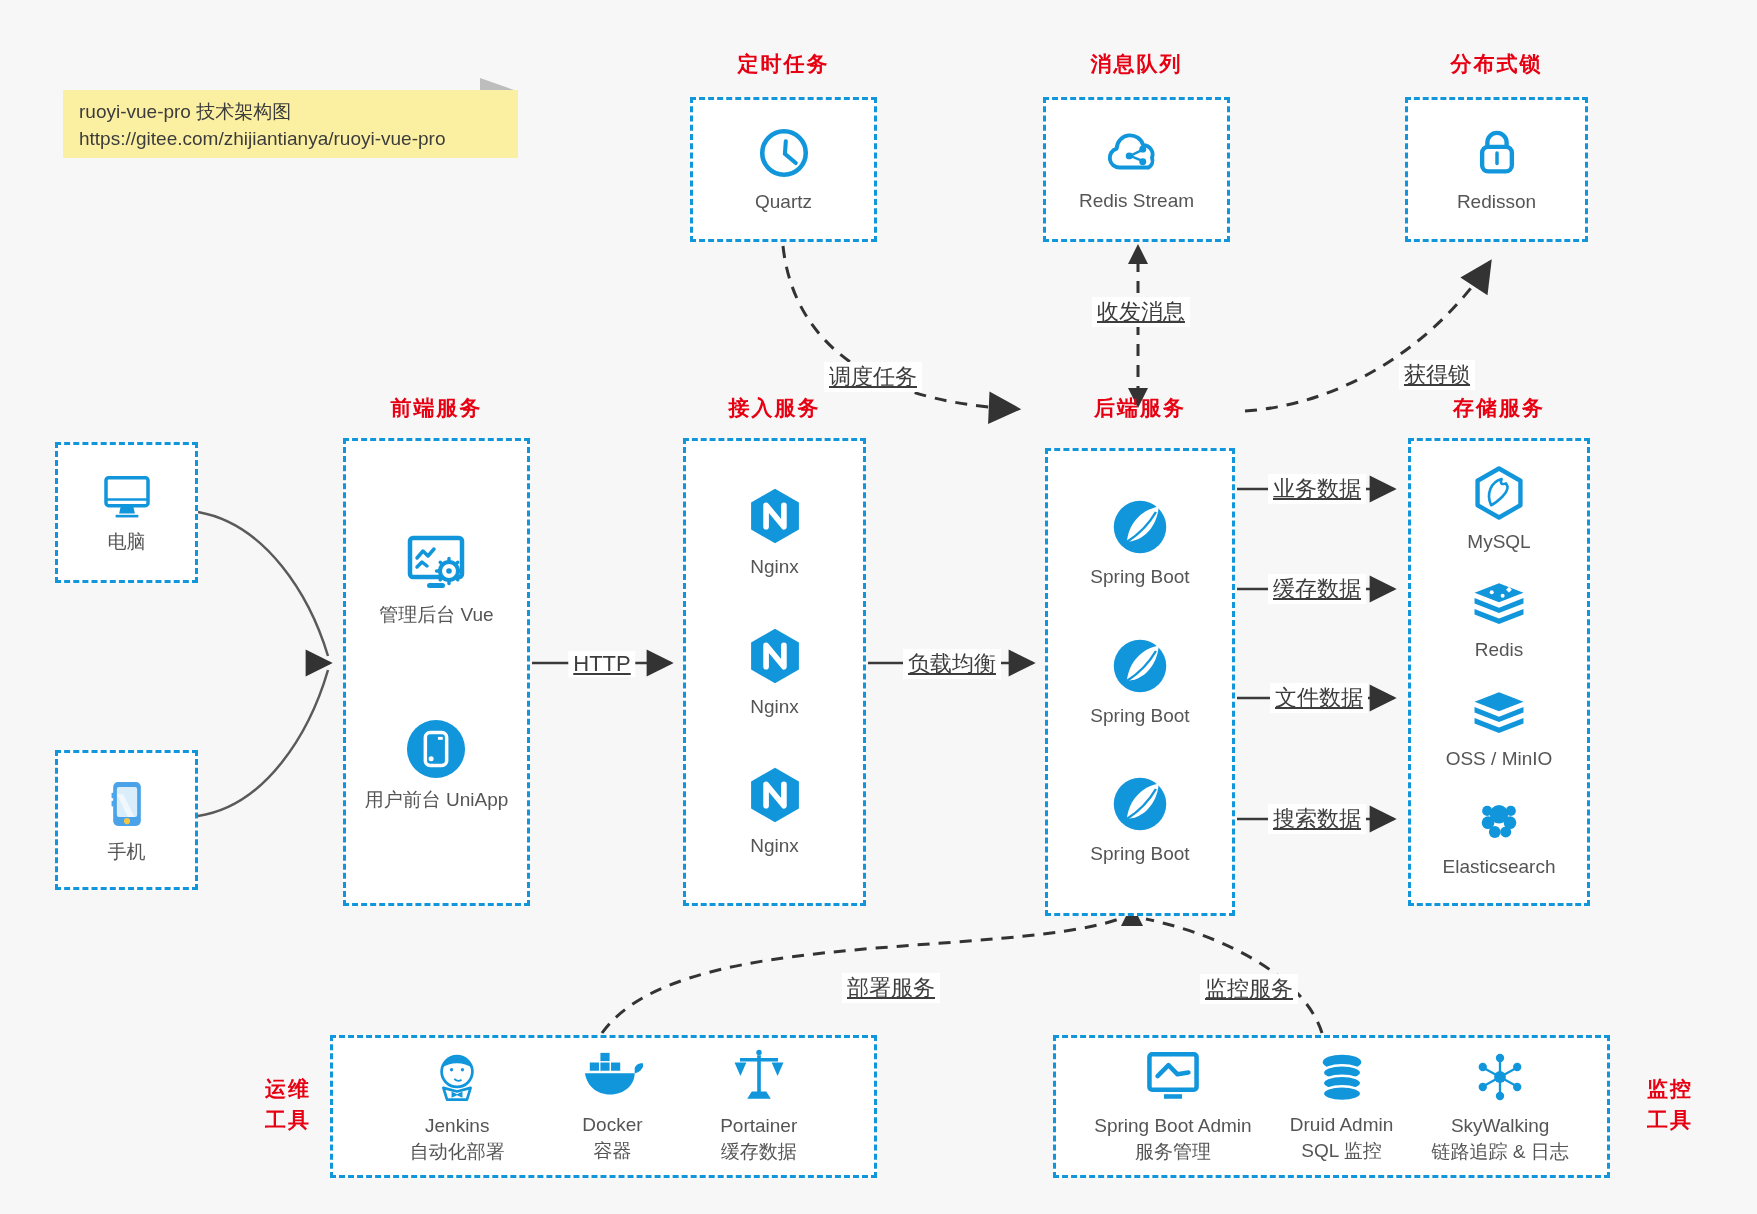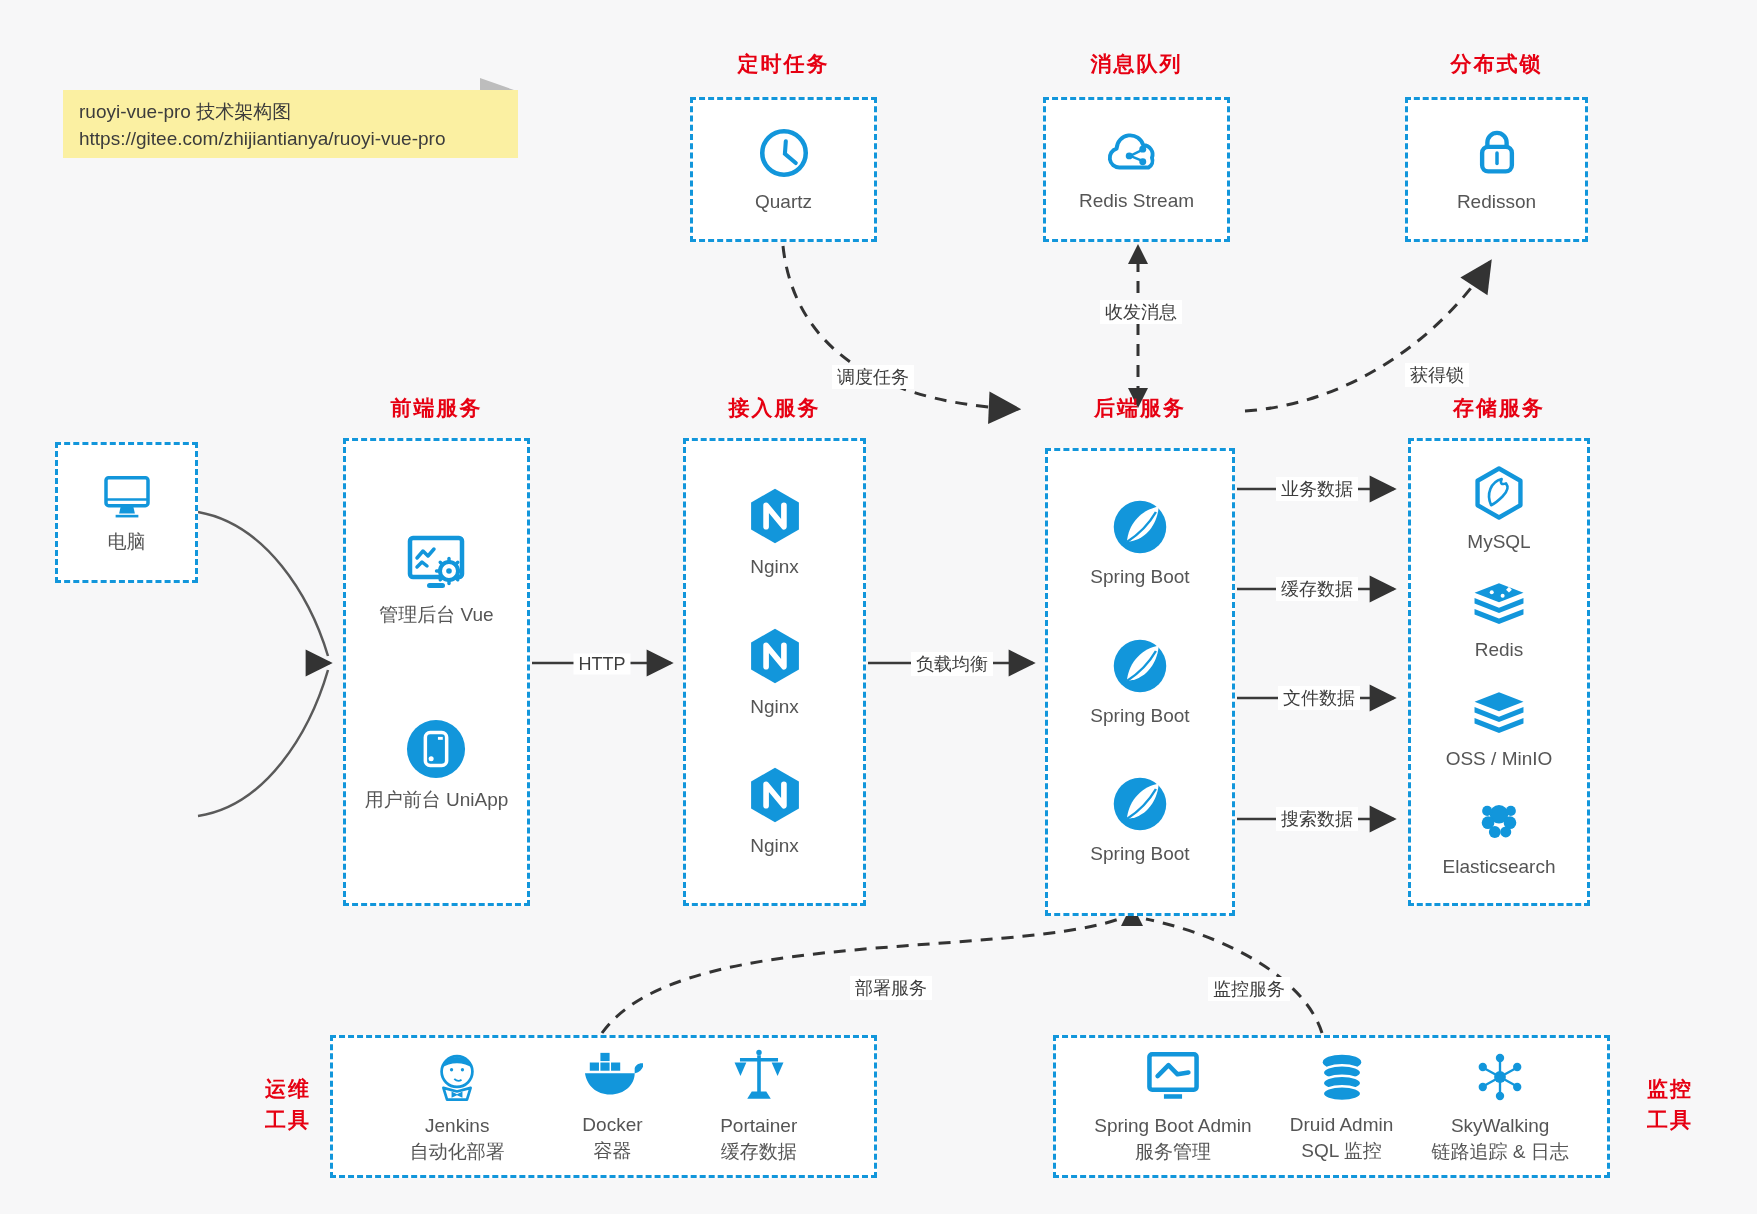--- a/index.html
+++ b/index.html
@@ -6,21 +6,21 @@
   body{font-family:"Liberation Sans","DejaVu Sans",sans-serif;}
   .canvas{position:relative;width:1757px;height:1214px;background:#f7f7f8;overflow:hidden;}
   .edges{position:absolute;left:0;top:0;width:1757px;height:1214px;}
   .gbox{position:absolute;border:3px dashed #1296db;background:#fff;box-sizing:border-box;
         display:flex;flex-direction:column;justify-content:space-evenly;align-items:center;}
   .gbox.row{flex-direction:row;}
   .gtitle{position:absolute;color:#e60012;font-weight:bold;font-size:21px;text-align:center;letter-spacing:2px;}
   .item{display:flex;flex-direction:column;align-items:center;gap:7px;}
   .ilabel{color:#555;font-size:19px;white-space:nowrap;text-align:center;line-height:26px;}
   .elabel{position:absolute;transform:translate(-50%,-50%);background:#fff;color:#3d3d3d;
-          font-size:18px;padding:0 5px;white-space:nowrap;z-index:5;}
+          font-size:22px;padding:0 5px;white-space:nowrap;z-index:5;text-decoration:underline;}
   .side-label{position:absolute;color:#e60012;font-weight:bold;font-size:21px;text-align:center;line-height:31px;letter-spacing:2px;}
   .note{position:absolute;left:63px;top:90px;width:455px;height:68px;background:#fbf0a2;
         box-sizing:border-box;padding:8px 16px;font-size:19px;color:#3c3c3c;line-height:27px;}
   .note .fold{position:absolute;right:4px;top:-12px;width:0;height:0;
         border-right:34px solid transparent;border-bottom:12px solid #bdbdbd;}
   .icon{display:block;}
 </style>
 </head>
 <body>
 
@@ -104,20 +104,33 @@
       <svg class="icon" width="56" height="52" viewBox="-32 -30 64 58">
         <rect x="-24" y="-22" width="48" height="32" rx="3" fill="#fff" stroke="#1296db" stroke-width="4"></rect>
         <line x1="-24" y1="3" x2="24" y2="3" stroke="#1296db" stroke-width="3"></line>
         <path d="M-7,10 L-9,19 L9,19 L7,10 Z" fill="#1296db"></path>
         <line x1="-13" y1="22" x2="13" y2="22" stroke="#1296db" stroke-width="3"></line>
       </svg>
       <div class="ilabel">电脑</div>
     </div>
   </div>
 
+  <div class="gbox" style="left:55px;top:750px;width:143px;height:140px;">
+    <div class="item">
+      <svg class="icon" width="52" height="56" viewBox="-32 -32 64 64">
+        <rect x="-17" y="-27" width="34" height="54" rx="6" fill="#4aa3e8"></rect>
+        <rect x="-19" y="-14" width="2.5" height="7" rx="1" fill="#4aa3e8"></rect>
+        <rect x="-19" y="-4" width="2.5" height="7" rx="1" fill="#4aa3e8"></rect>
+        <rect x="-12.5" y="-21" width="25" height="37" rx="2.5" fill="#d9edfb"></rect>
+        <path d="M-12.5,-12 L1,16 L9,16 L-4.5,-12 Z" fill="#ffffff" opacity="0.6"></path>
+        <circle cx="0" cy="21" r="3.8" fill="#f6c544"></circle>
+      </svg>
+      <div class="ilabel">手机</div>
+    </div>
+  </div>
 
   <div class="gtitle" style="left:343px;top:394px;width:187px;">前端服务</div>
   <div class="gtitle" style="left:683px;top:394px;width:183px;">接入服务</div>
   <div class="gtitle" style="left:1045px;top:394px;width:190px;">后端服务</div>
   <div class="gtitle" style="left:1408px;top:394px;width:182px;">存储服务</div>
 
   <div class="gbox" style="left:343px;top:438px;width:187px;height:468px;">
     <div class="item">
       <svg class="icon" width="66" height="64" viewBox="-32 -32 64 64">
         <rect x="-26" y="-25" width="52" height="39" rx="3" fill="#fff" stroke="#1296db" stroke-width="4.5"></rect>

